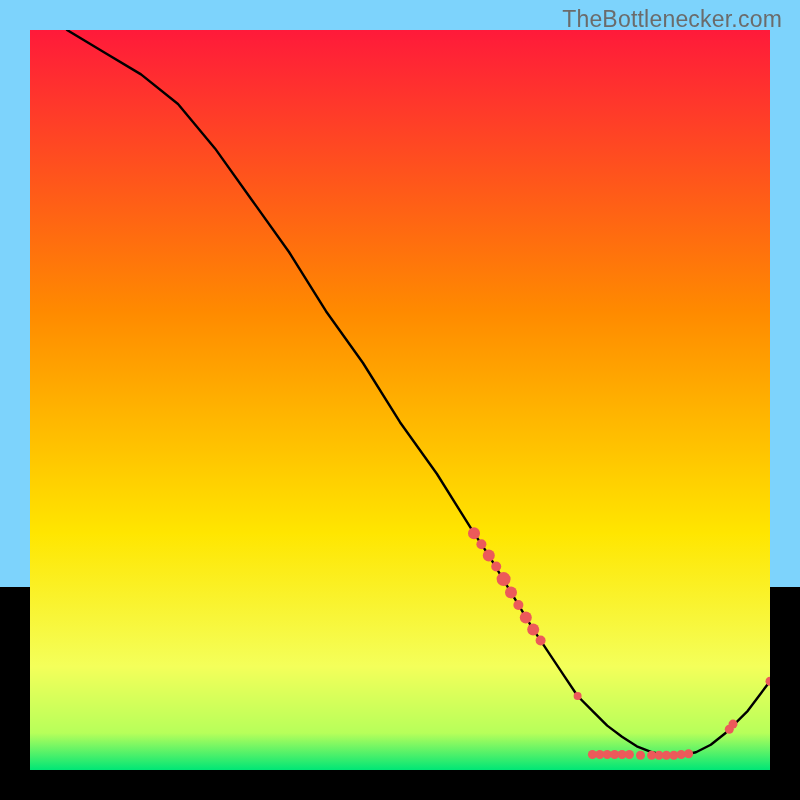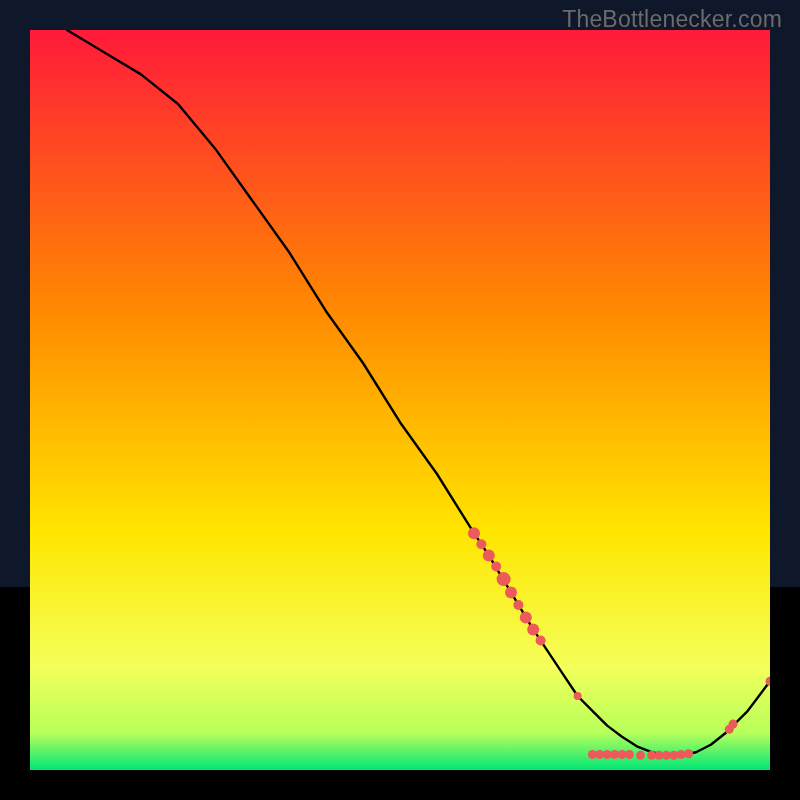--- a/index.html
+++ b/index.html
@@ -8,21 +8,21 @@
     width: 800px;
     height: 800px;
     background: #000;
     overflow: hidden;
     font-family: Arial, Helvetica, sans-serif;
   }
   .stage {
     position: relative;
     width: 800px;
     height: 587px;
-    background: #0f172a;
+    background: #7dd3fc;
   }
   .plot {
     position: absolute;
     left: 30px;
     top: 30px;
     width: 740px;
     height: 740px;
   }
   .watermark {
     position: absolute;

